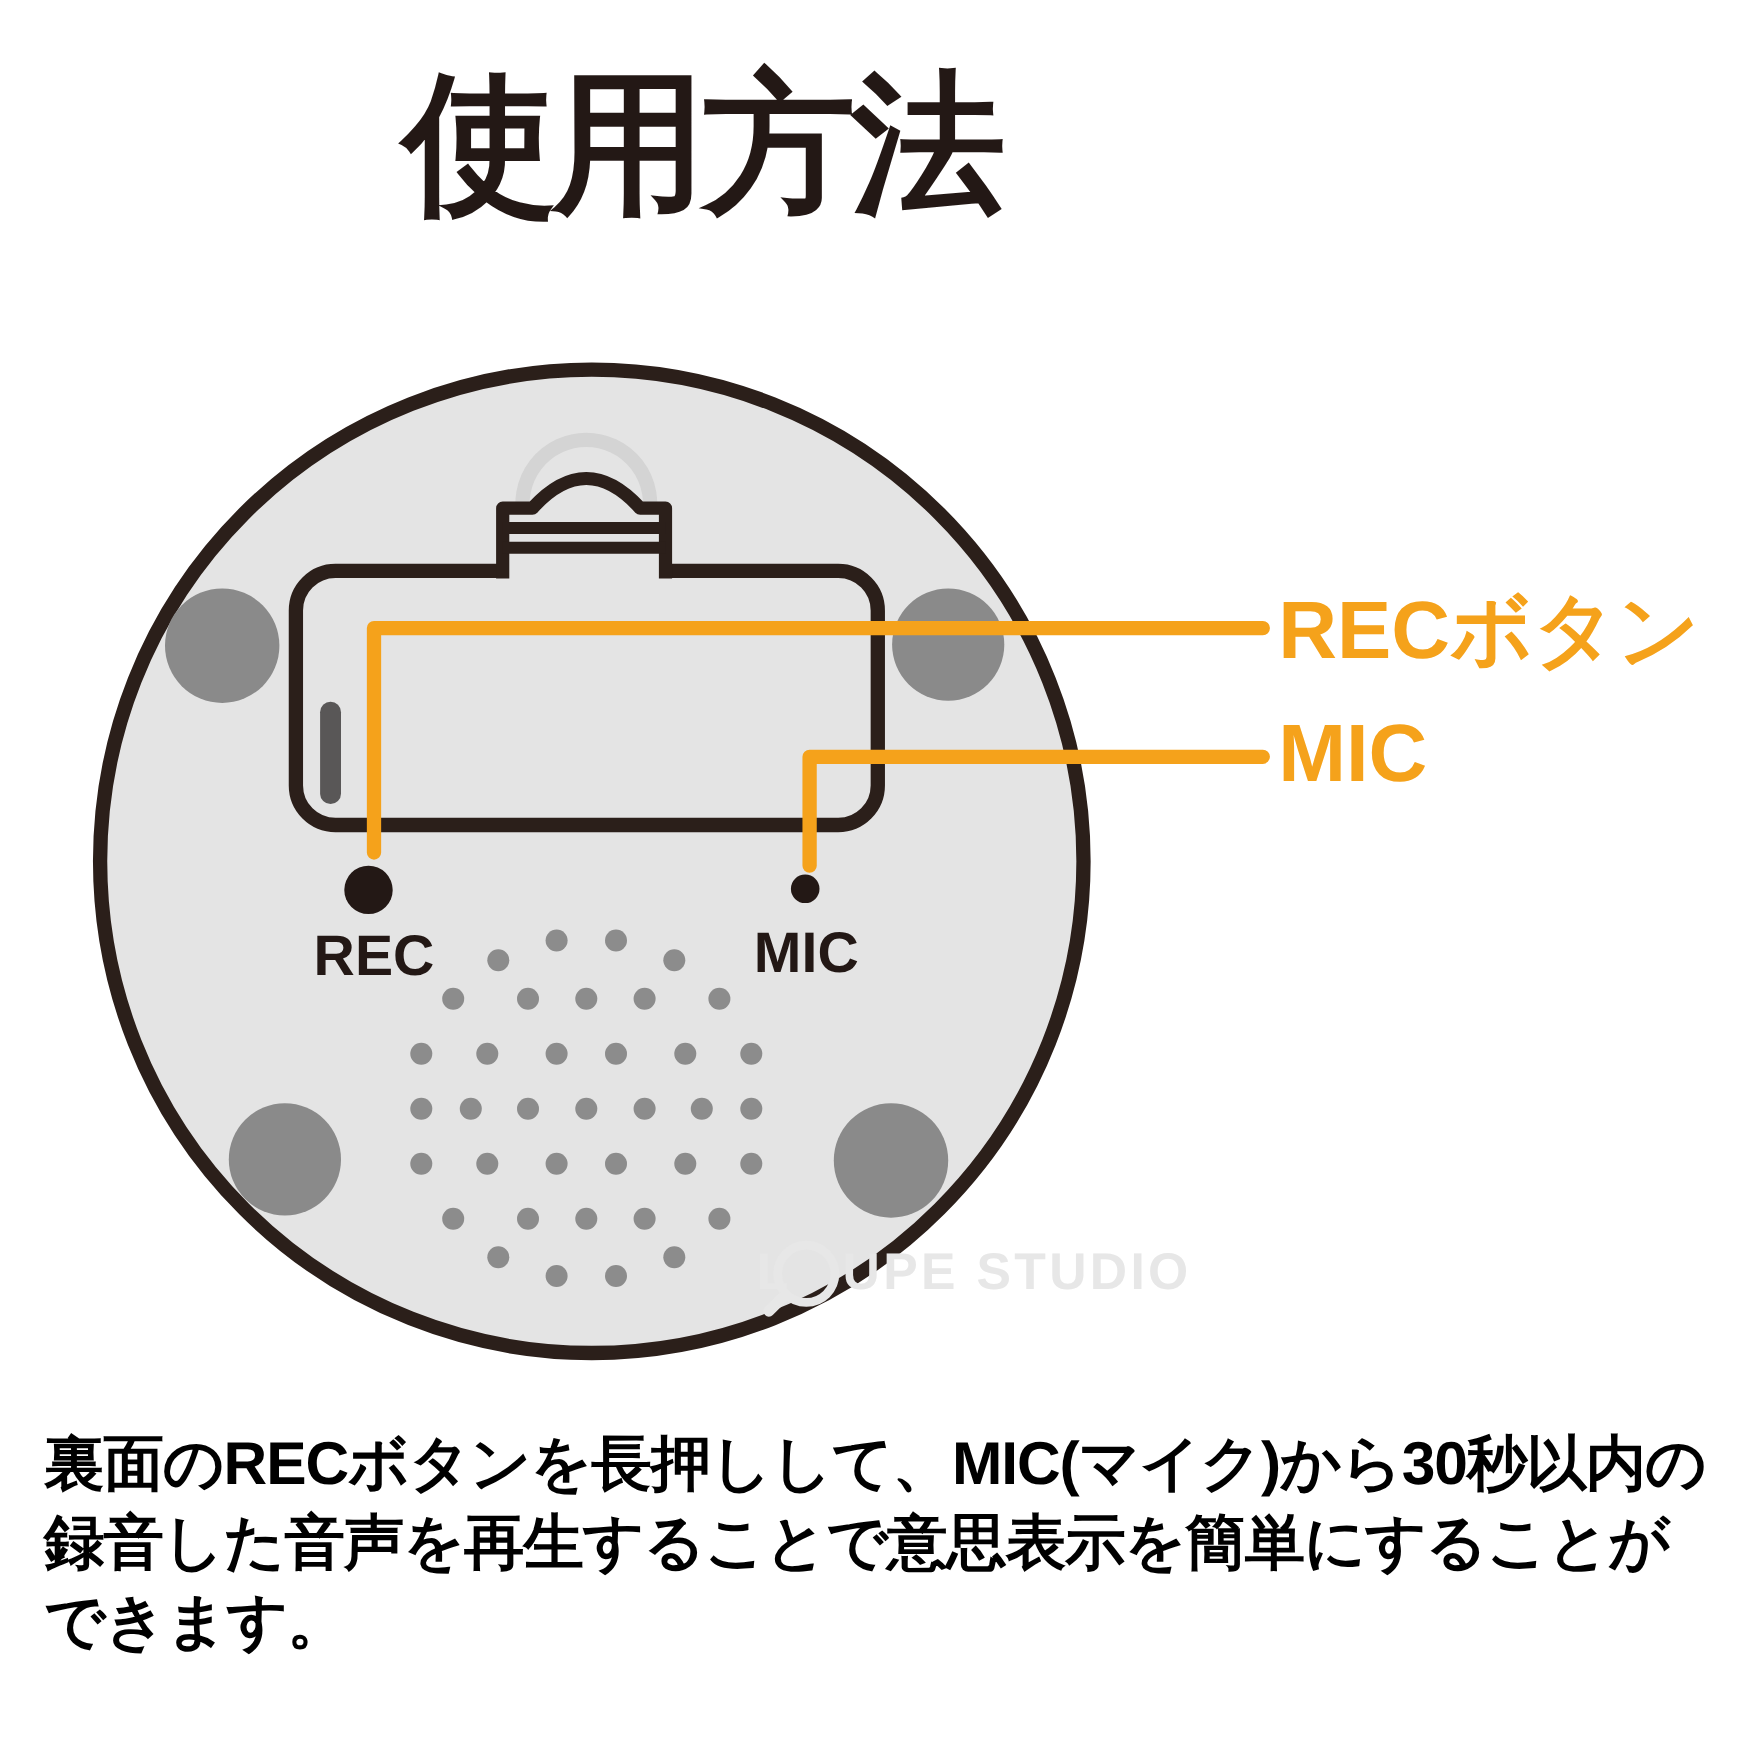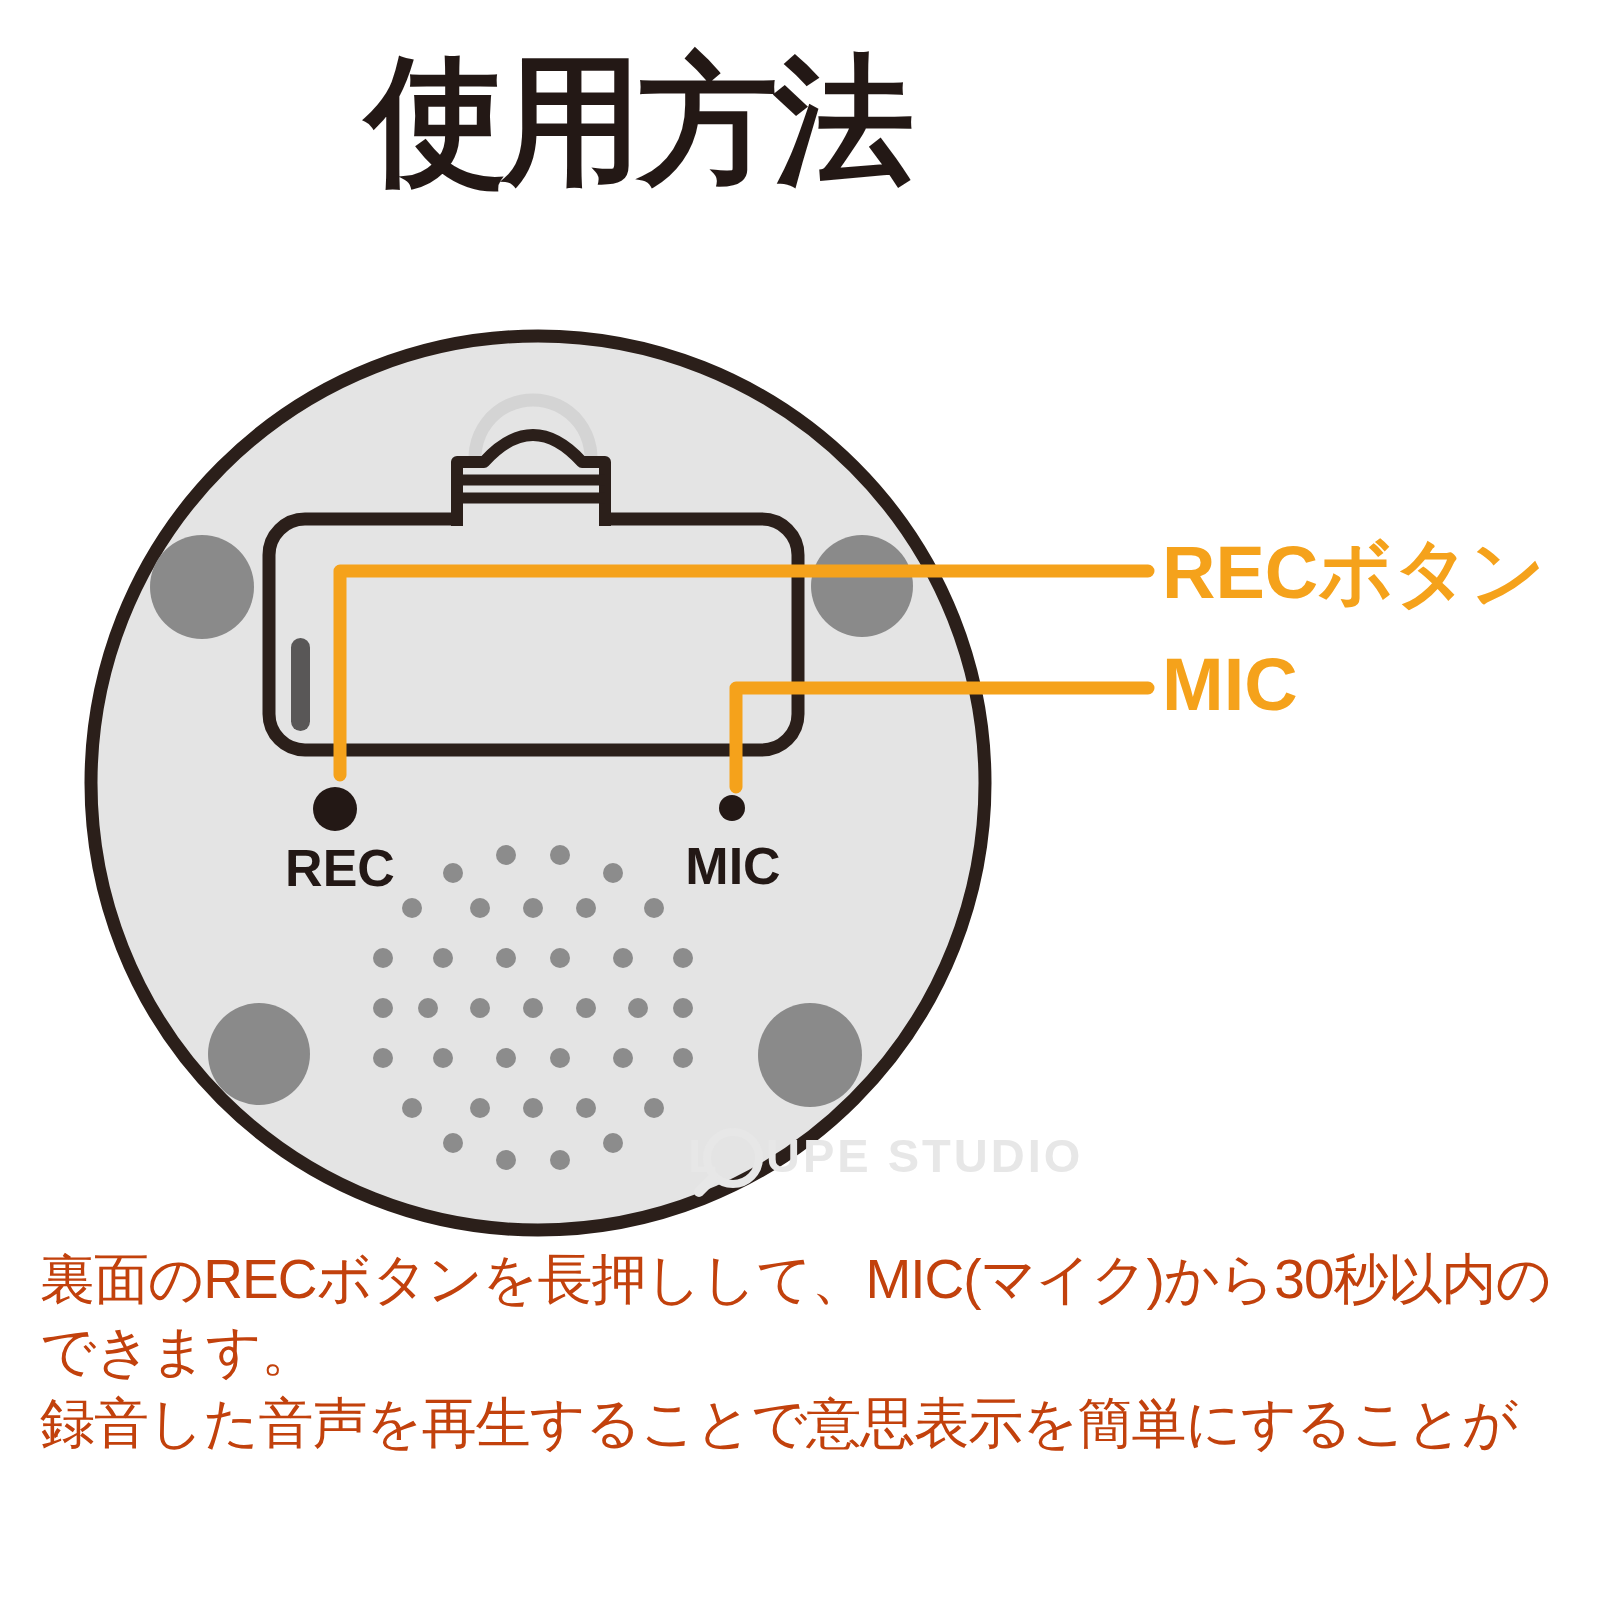--- a/index.html
+++ b/index.html
@@ -1,28 +1,28 @@
 <!DOCTYPE html>
 <html><head>
 <meta charset="utf-8">
 <style>
   html,body{margin:0;padding:0;}
   body{
     width:1600px;height:1600px;position:relative;background:#ffffff;
     font-family:"Liberation Sans","DejaVu Sans",sans-serif;overflow:hidden;
   }
   .page-title{
-    position:absolute;top:46px;left:0;width:1276px;
+    position:absolute;top:56px;left:0;width:1276px;
     text-align:center;font-size:140px;line-height:150px;font-weight:900;
     color:#231815;letter-spacing:-4px;
   }
   .diagram-svg{position:absolute;left:0;top:0;}
   .desc{
-    position:absolute;left:40px;top:1243px;width:1540px;
-    color:#c2410c;font-weight:normal;font-size:55px;line-height:72px;
+    position:absolute;left:40px;top:1294px;width:1540px;
+    color:#000000;font-weight:bold;font-size:55px;line-height:72px;
     letter-spacing:-1px;white-space:nowrap;
   }
   .svg-label{font-family:"Liberation Sans","DejaVu Sans",sans-serif;font-weight:bold;}
 </style>
 </head>
 <body>
 
 <div class="page-title">使用方法</div>
 
 <svg class="diagram-svg" width="1600" height="1600" viewBox="0 0 1600 1600" xmlns="http://www.w3.org/2000/svg">
@@ -101,15 +101,15 @@
   <g>
     <text class="svg-label" x="688" y="1172" font-size="47" fill="#E7E7E7">L</text>
     <circle cx="733" cy="1158" r="26" fill="none" stroke="#E7E7E7" stroke-width="8"></circle>
     <path d="M 713 1178 L 699 1192" stroke="#E7E7E7" stroke-width="10" stroke-linecap="round"></path>
     <text class="svg-label" x="766" y="1172" font-size="47" letter-spacing="3" fill="#E7E7E7">UPE STUDIO</text>
   </g>
 </svg>
 
 <div class="desc">
   <div>裏面のRECボタンを長押しして、MIC(マイク)から30秒以内の</div>
+  <div>録音した音声を再生することで意思表示を簡単にすることが</div>
   <div>できます。</div>
-  <div>録音した音声を再生することで意思表示を簡単にすることが</div>
 </div>
 
 </body></html>

